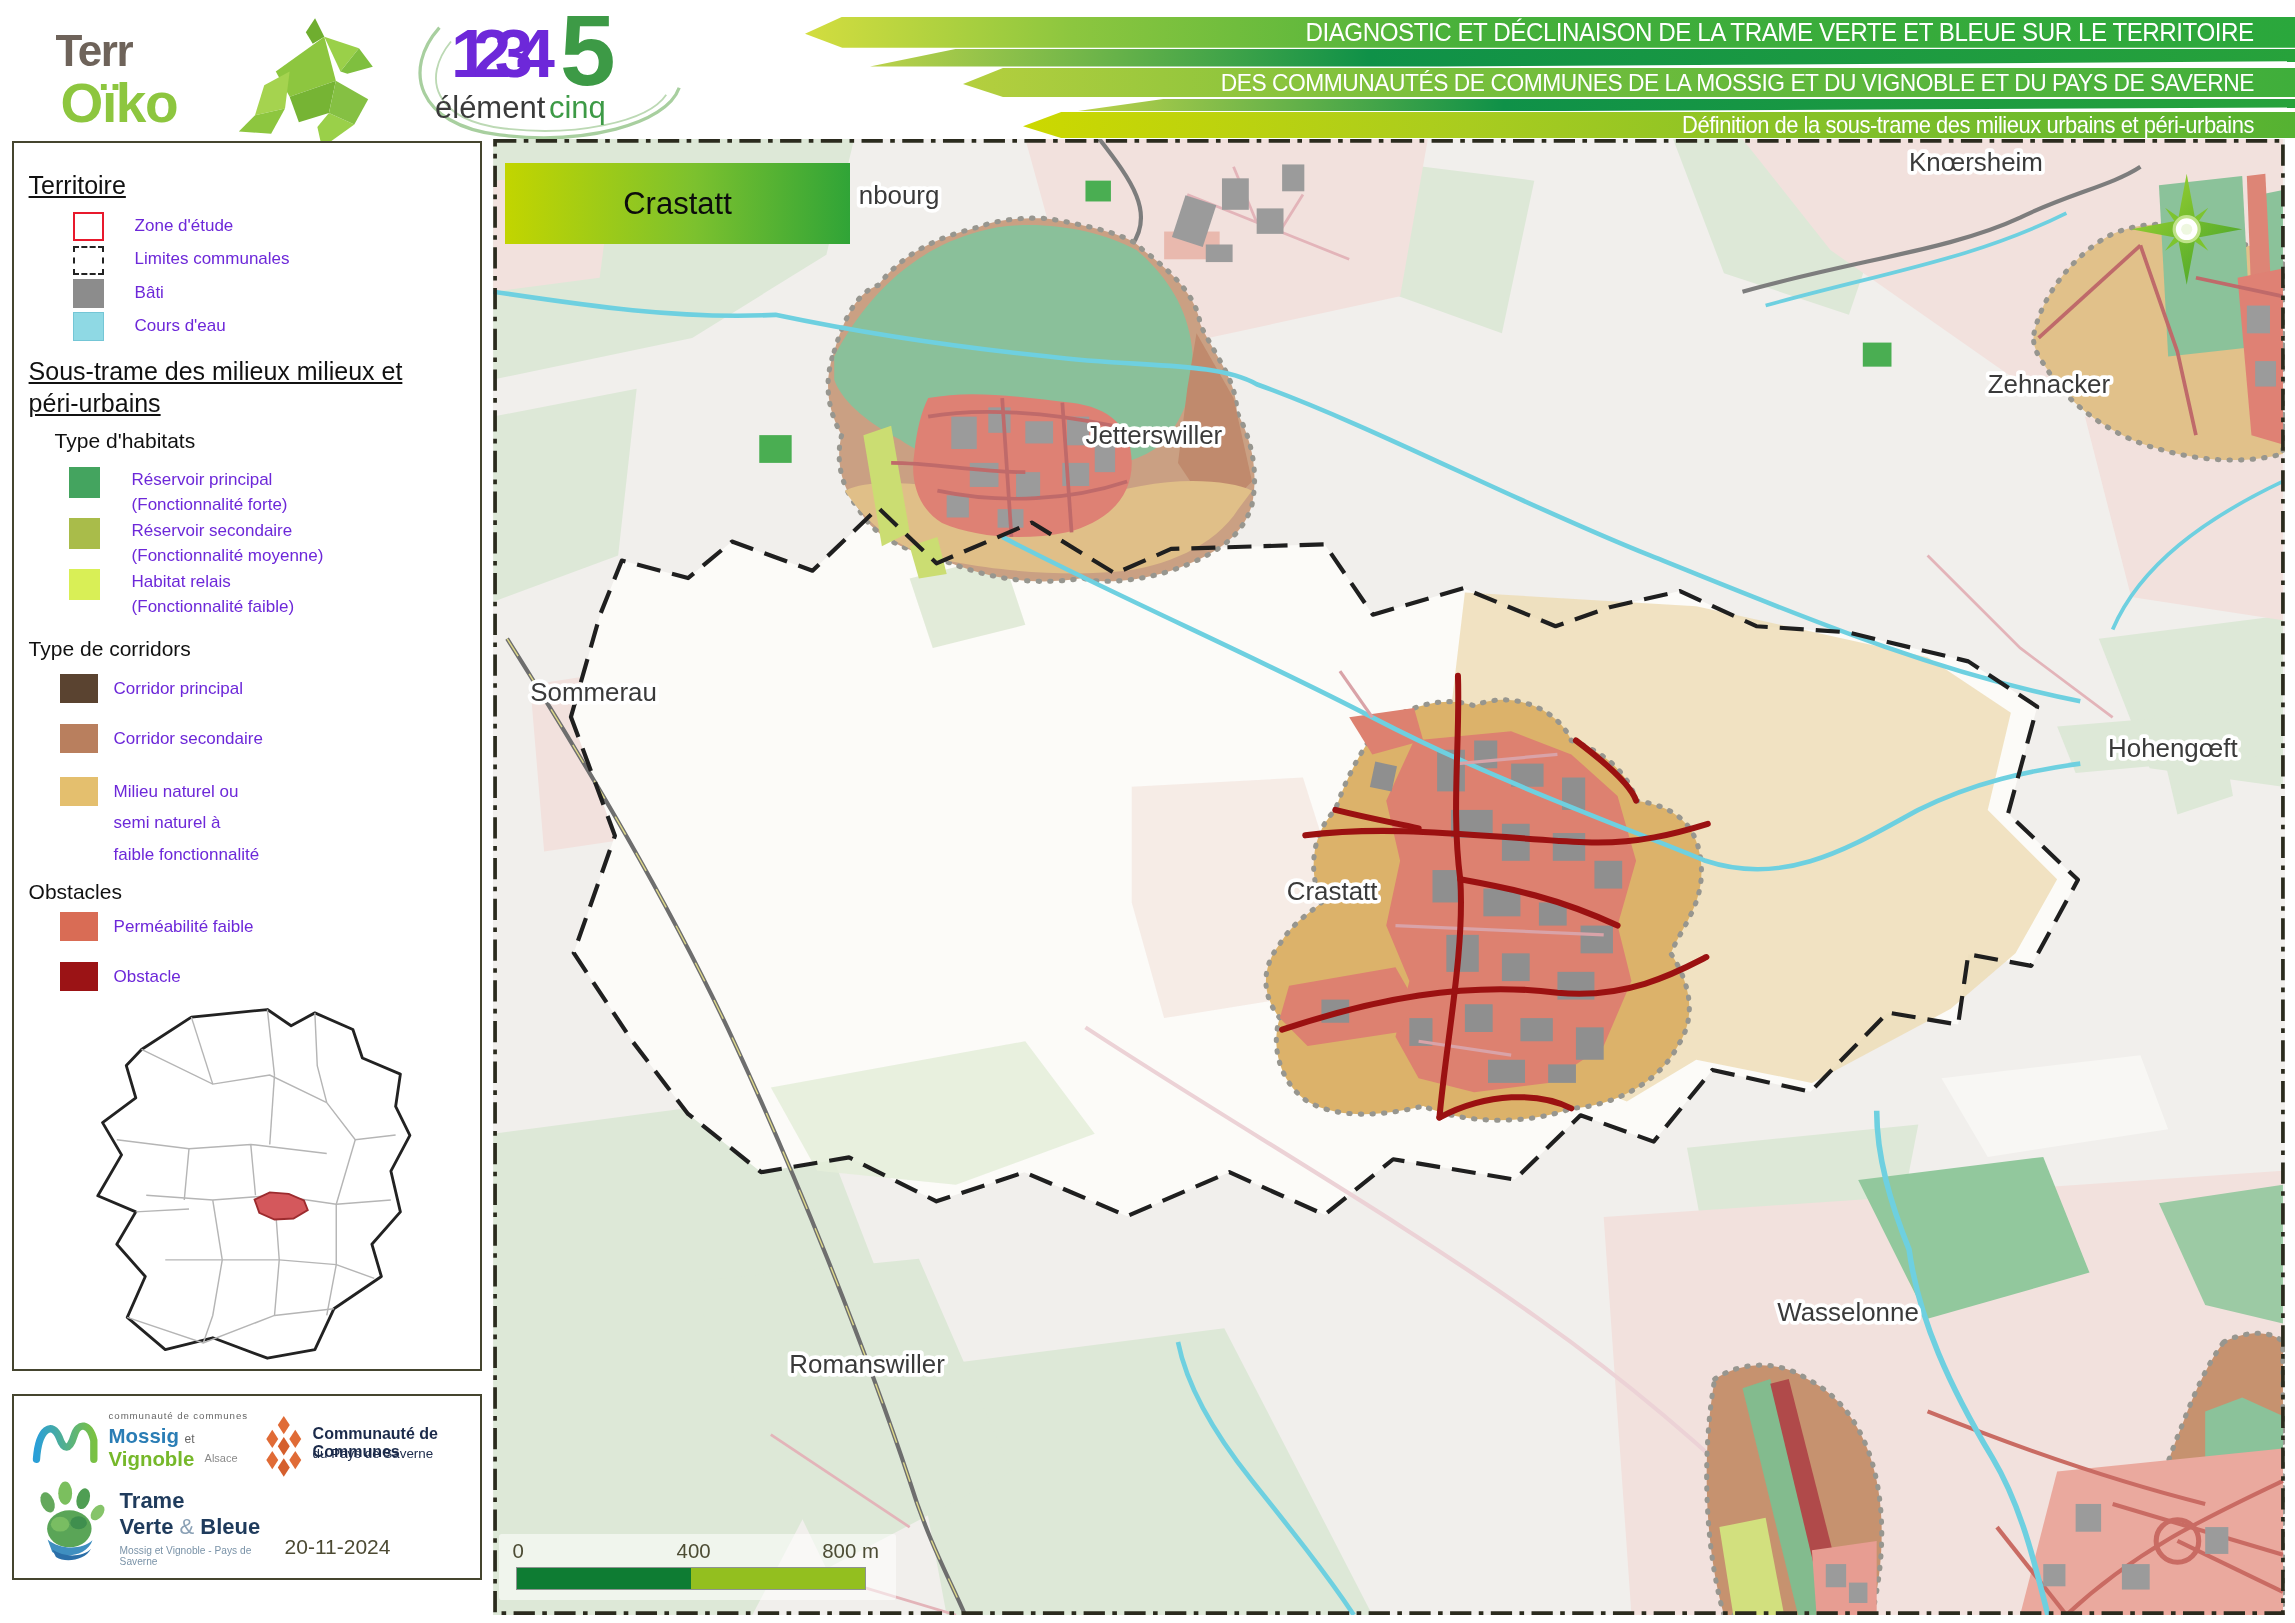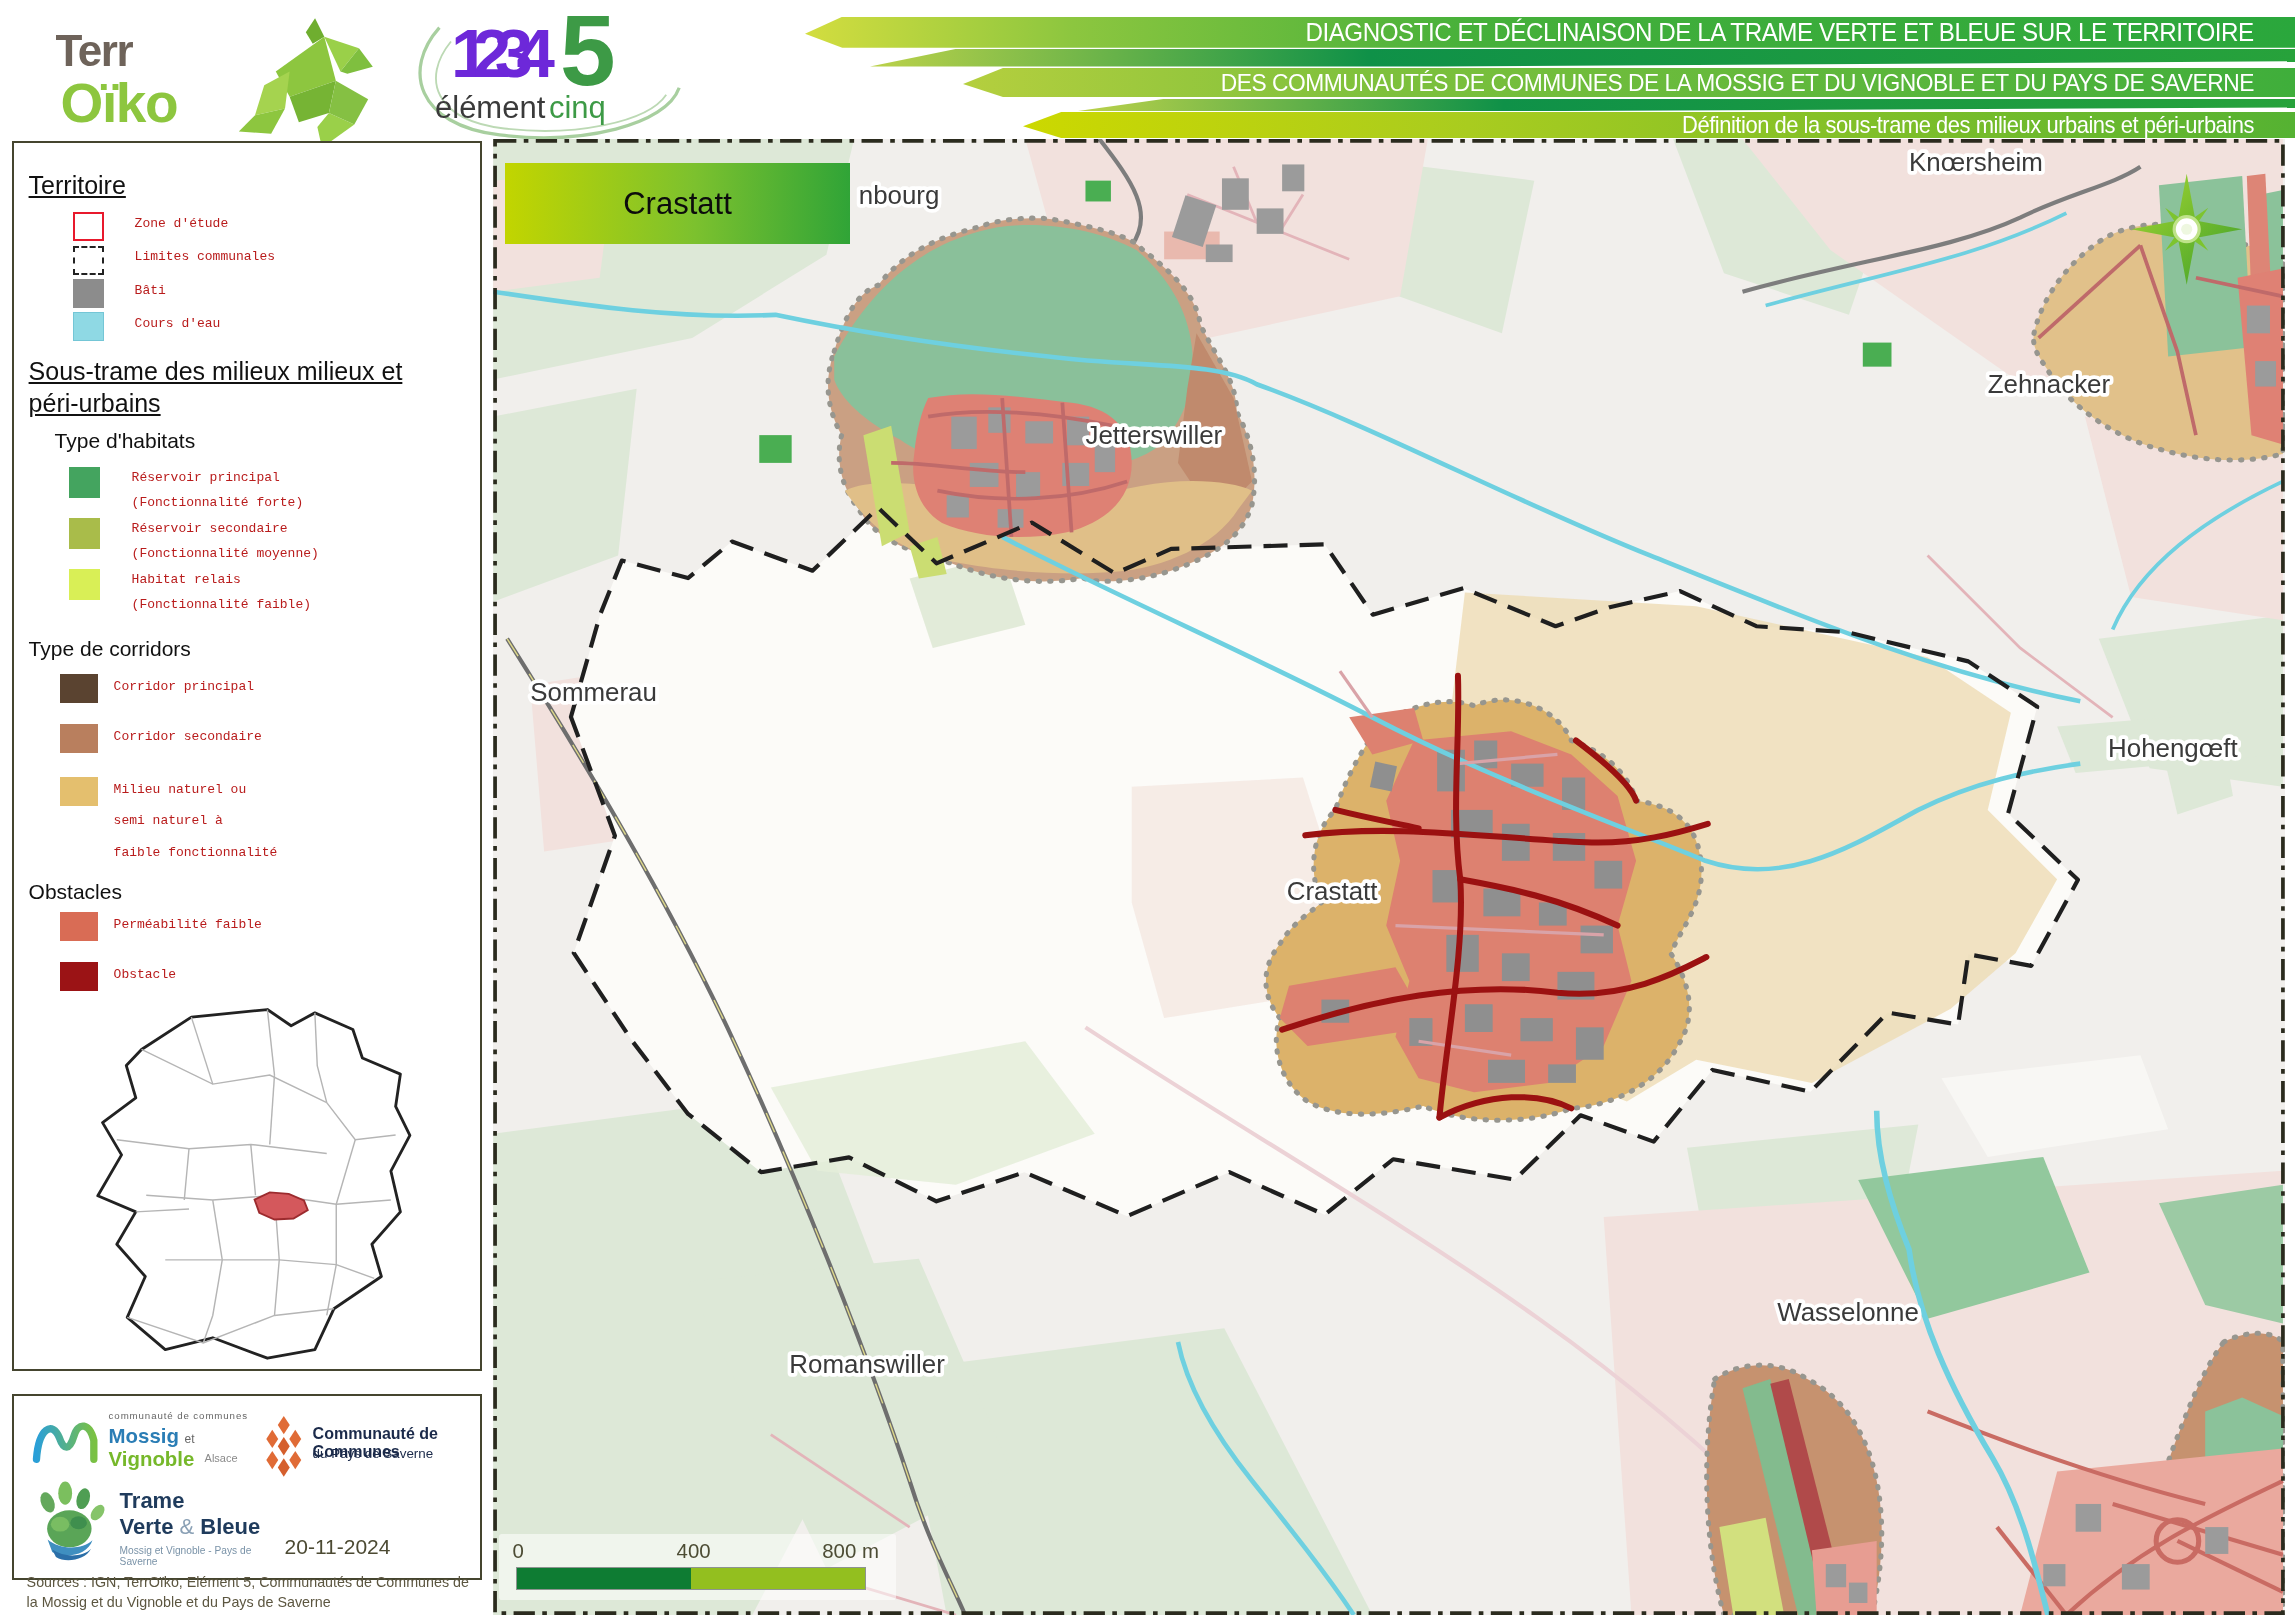--- a/index.html
+++ b/index.html
@@ -38,21 +38,21 @@
   #banner3{left:1023px;top:112px;height:26px;line-height:27px;font-size:23.6px;padding-right:41px;
     background:linear-gradient(90deg,#ccd800 0%,#a9cc1f 35%,#55b232 100%);
     clip-path:polygon(0 55%,3% 0,100% 0,100% 100%,3% 100%);}
 
   
   .panel{position:absolute;background:#fff;border:2.3px solid #45452f;box-sizing:border-box;}
   #legend-panel{left:11.6px;top:141px;width:470px;height:1230px;}
   #credits-panel{left:11.6px;top:1394px;width:470px;height:186px;}
   .leg-h1{position:absolute;font-size:25px;color:#111;text-decoration:underline;}
   .leg-h2{position:absolute;font-size:21px;color:#111;}
-  .leg-label{position:absolute;font-size:13px;color:#b91c1c;white-space:nowrap;font-family:Liberation Mono, monospace;}
+  .leg-label{position:absolute;font-size:17px;color:#6d28d9;white-space:nowrap;}
   .swatch{position:absolute;box-sizing:border-box;}
   .sw-zone{border:2.8px solid #e8192c;background:#fff;}
   .sw-limites{border:2.3px dashed #222;background:#fff;}
   .sw-bati{background:#8c8c8c;}
   .sw-eau{background:#8fd9e4;border:1.4px solid #74c6d6;}
   .sw-resp{background:#44a45f;}
   .sw-ress{background:#a9bc4a;}
   .sw-relais{background:#d9ef56;}
   .sw-corp{background:#5a4330;}
   .sw-cors{background:#b97f5e;}
@@ -258,24 +258,20 @@
         <span>Verte</span>
         <span id="tvb-amp">&amp;</span>
         <span>Bleue</span>
       </div>
       <div id="tvb-sub">Mossig et Vignoble - Pays de Saverne</div>
     </div>
   </div>
 
   <div id="date-text">20-11-2024</div>
 
-  <div id="sources-text">
-    <div>Sources : IGN, TerrOïko, Elément 5, Communautés de Communes de</div>
-    <div>la Mossig et du Vignoble et du Pays de Saverne</div>
-  </div>
 </div>
 
 <div id="map-frame">
 <svg id="map-svg" width="1792" height="1476" viewBox="0 0 3872 3190">
   <defs>
     <linearGradient id="compGrad" x1="0" y1="0" x2="1" y2="1">
       <stop offset="0" stop-color="#a8d832"></stop>
           <stop offset="1" stop-color="#3c9e2a"></stop>
     </linearGradient>
   </defs>

